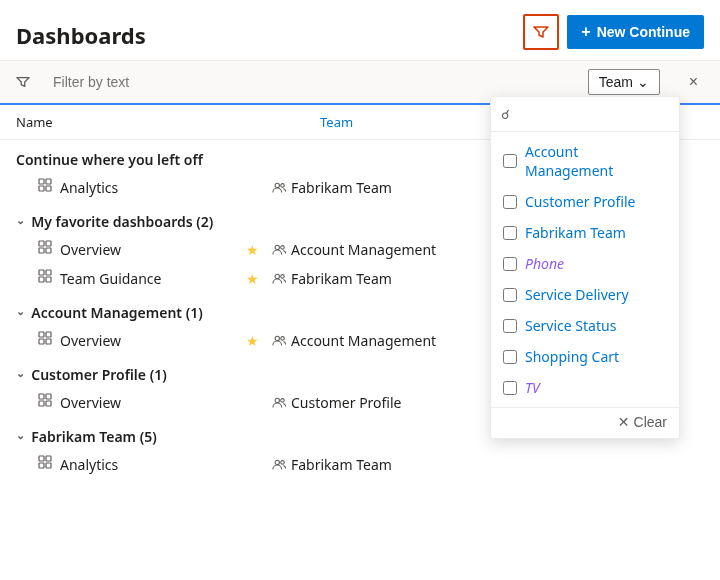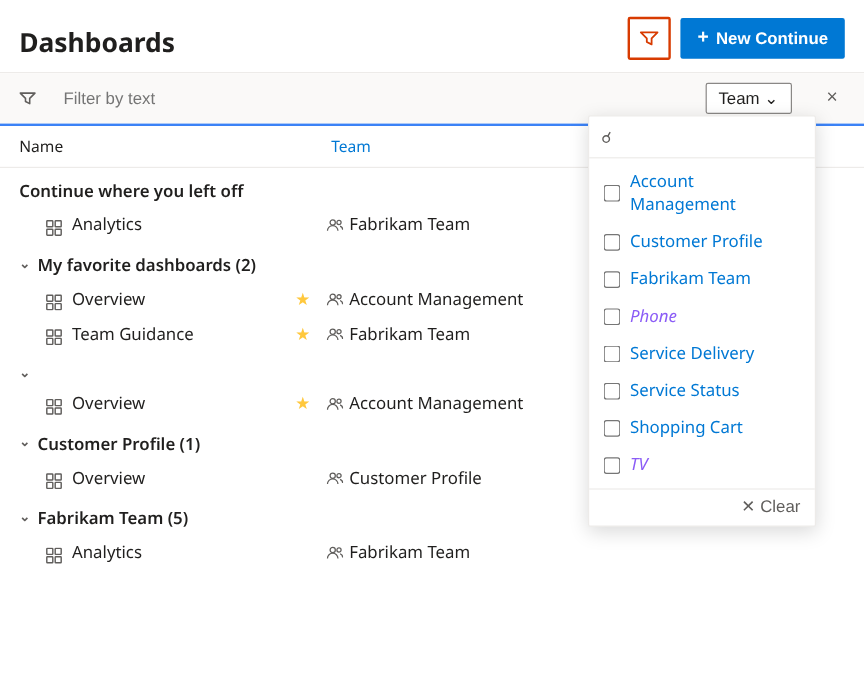--- a/index.html
+++ b/index.html
@@ -99,20 +99,21 @@
       font-size: 16px;
       padding: 2px 6px;
     }
 
     
     .table-header {
       display: flex;
       align-items: center;
       padding: 8px 16px;
       border-bottom: 1px solid #edebe9;
+      gap: 44px;
     }
     .col-name {
       width: 260px;
       font-size: 13px;
       color: #201f1e;
       font-weight: 400;
     }
     .col-team {
       font-size: 13px;
       color: #0078d4;
@@ -127,21 +128,21 @@
       display: flex;
       align-items: flex-start;
       gap: 6px;
       padding: 10px 8px 4px 8px;
       font-size: 14px;
       font-weight: 600;
       color: #201f1e;
     }
     .list-item {
       display: flex;
-      align-items: flex-end;
+      align-items: flex-start;
       padding: 5px 8px 5px 28px;
       gap: 6px;
     }
     .list-item .item-icon {
       color: #605e5c;
       font-size: 13px;
       width: 18px;
       display: flex;
       align-items: center;
       justify-content: center;
@@ -343,20 +344,21 @@
         <circle cx="6" cy="5" r="2.5" stroke="#605e5c" stroke-width="1.2" fill="none"></circle>
         <path d="M1 13c0-2.76 2.24-5 5-5s5 2.24 5 5" stroke="#605e5c" stroke-width="1.2" fill="none"></path>
         <circle cx="12" cy="5" r="2" stroke="#605e5c" stroke-width="1.2" fill="none"></circle>
         <path d="M13 8.5c1.5.5 2.5 1.9 2.5 3.5" stroke="#605e5c" stroke-width="1.2" fill="none"></path>
       </svg>
       <span>Fabrikam Team</span>
       </div>
     </div>
     <div class="section-header">
       <span style="color:#605e5c;font-size:11px;">⌄</span>
+      <span>Account Management (1)</span>
     </div>
     <div class="list-item">
       <span class="item-icon">
         <svg width="14" height="14" viewBox="0 0 14 14" fill="none" xmlns="http://www.w3.org/2000/svg">
         <rect x="1" y="1" width="5" height="5" rx="0.5" stroke="#605e5c" stroke-width="1.2" fill="none"></rect>
         <rect x="8" y="1" width="5" height="5" rx="0.5" stroke="#605e5c" stroke-width="1.2" fill="none"></rect>
         <rect x="1" y="8" width="5" height="5" rx="0.5" stroke="#605e5c" stroke-width="1.2" fill="none"></rect>
         <rect x="8" y="8" width="5" height="5" rx="0.5" stroke="#605e5c" stroke-width="1.2" fill="none"></rect>
       </svg>
       </span>

